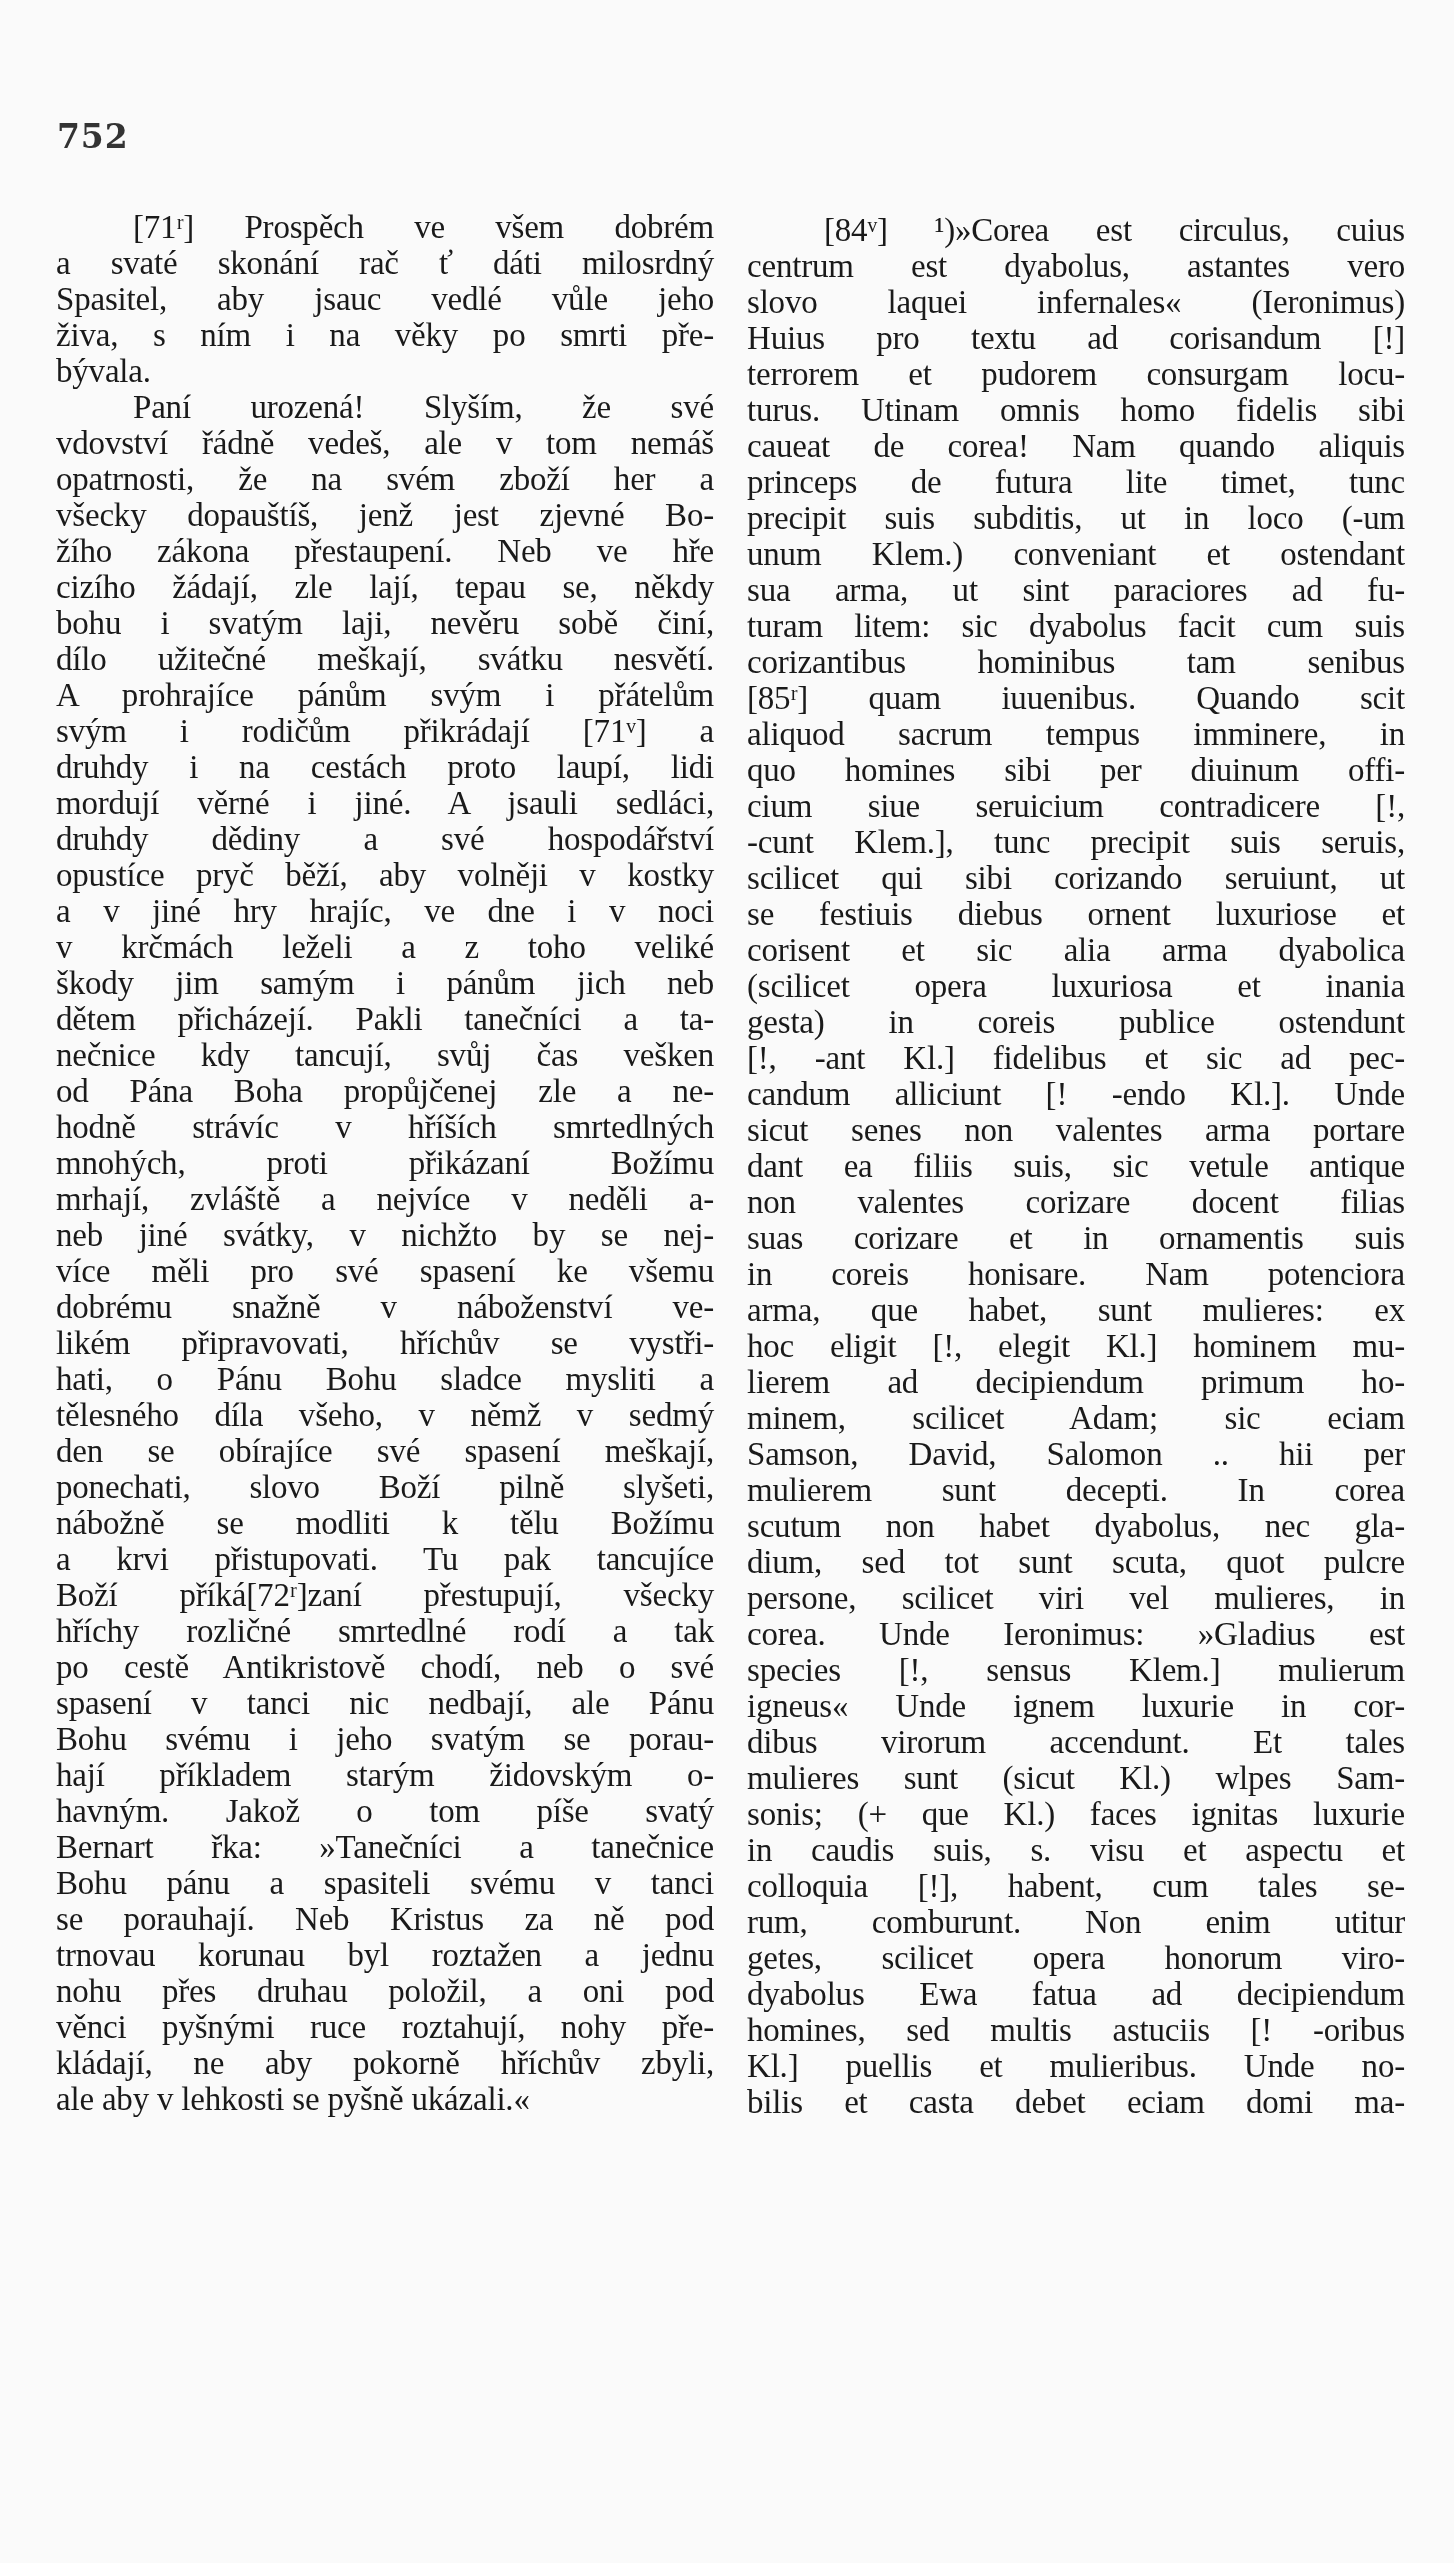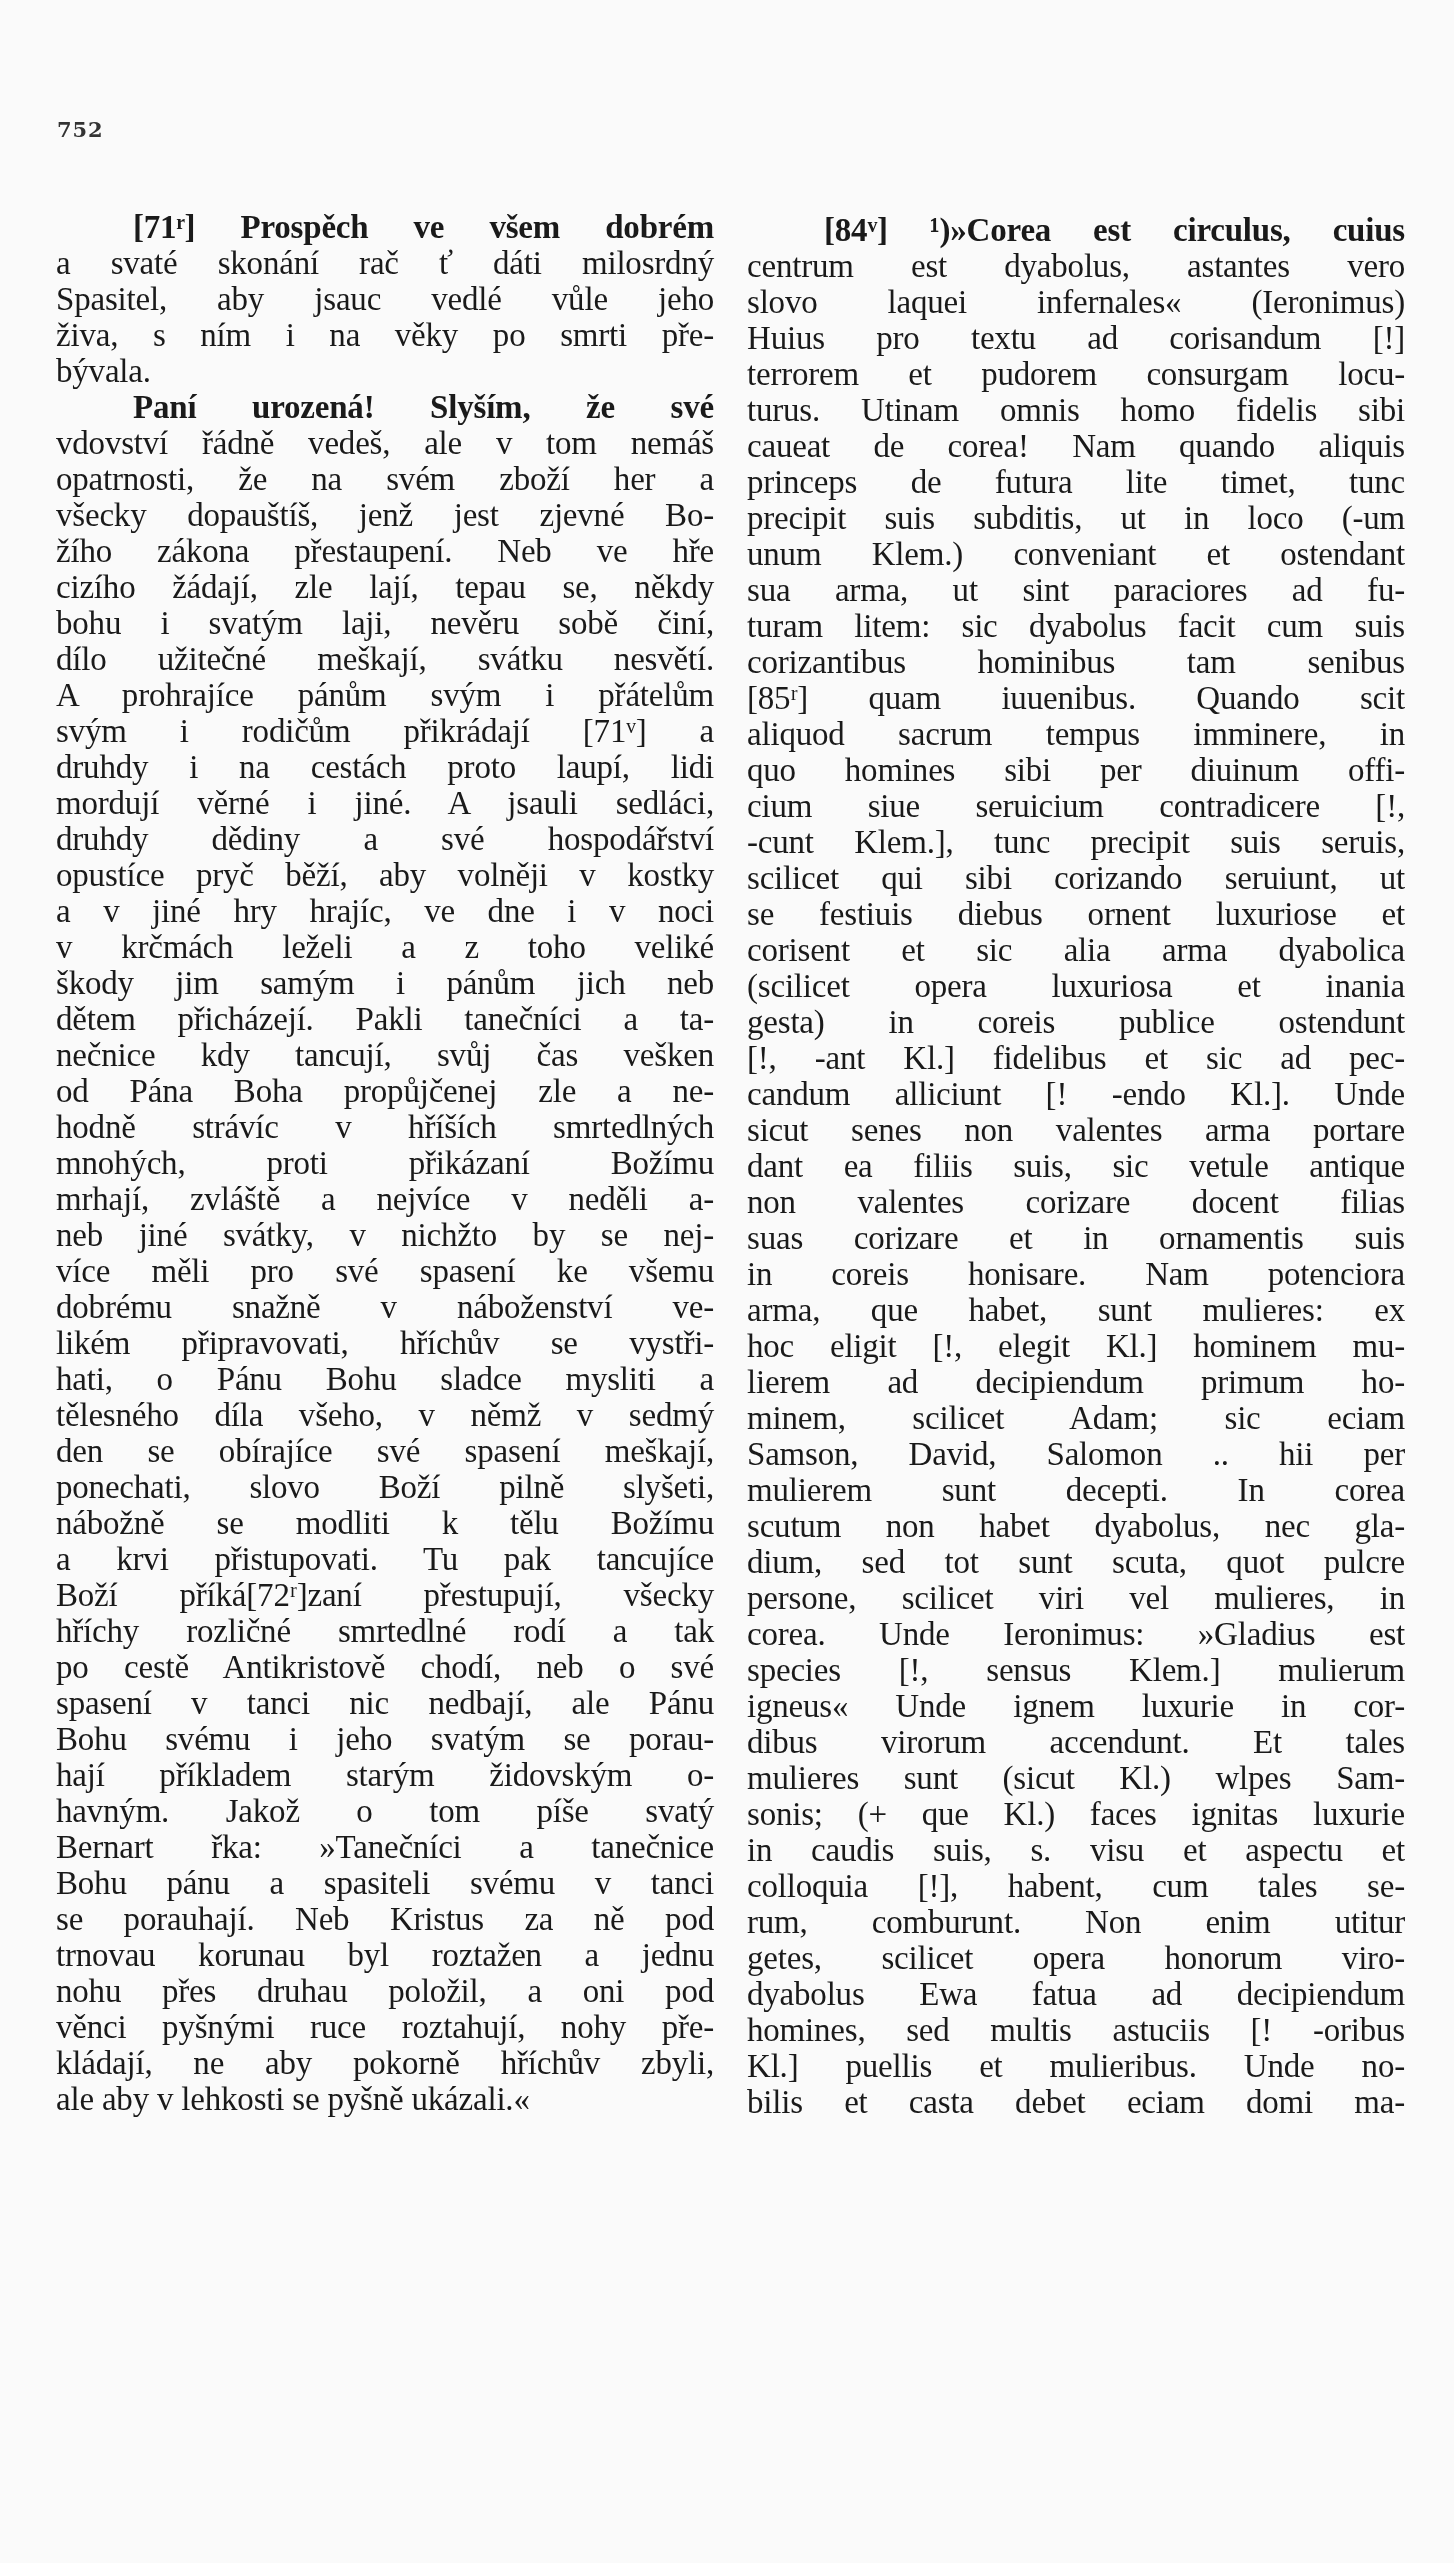--- a/index.html
+++ b/index.html
@@ -13,21 +13,21 @@
     position: relative;
     overflow: hidden;
     font-family: "Liberation Serif", "DejaVu Serif", serif;
     color: #1a1a1a;
   }
   .page-number {
     position: absolute;
     left: 57px;
     top: 117px;
     font-family: "DejaVu Serif", serif;
-    font-size: 21px;
+    font-size: 33px;
     font-weight: bold;
     color: #333;
     letter-spacing: 0.9px;
   }
   .column {
     position: absolute;
     top: 209px;
     width: 658px;
   }
   .column.left { left: 56px; }
@@ -40,21 +40,20 @@
     white-space: nowrap;
     text-align: justify;
     text-align-last: justify;
     letter-spacing: -0.2px;
   }
   .line.last {
     text-align-last: left;
   }
   .line.indent {
     padding-left: 77px;
-    font-weight: bold;
   }
 </style>
 </head>
 <body>
 
 <div>
   <div class="page-number">752</div>
 
   <div class="column left" id="left-col">
       <div class="line indent">[71ʳ] Prospěch ve všem dobrém</div>

